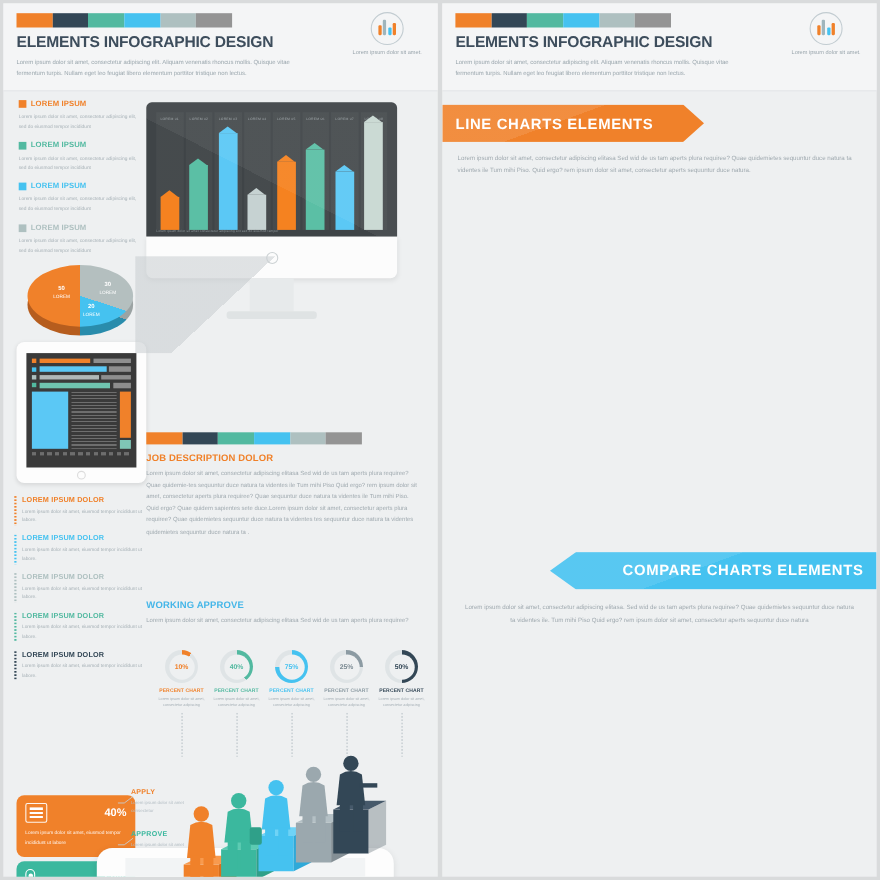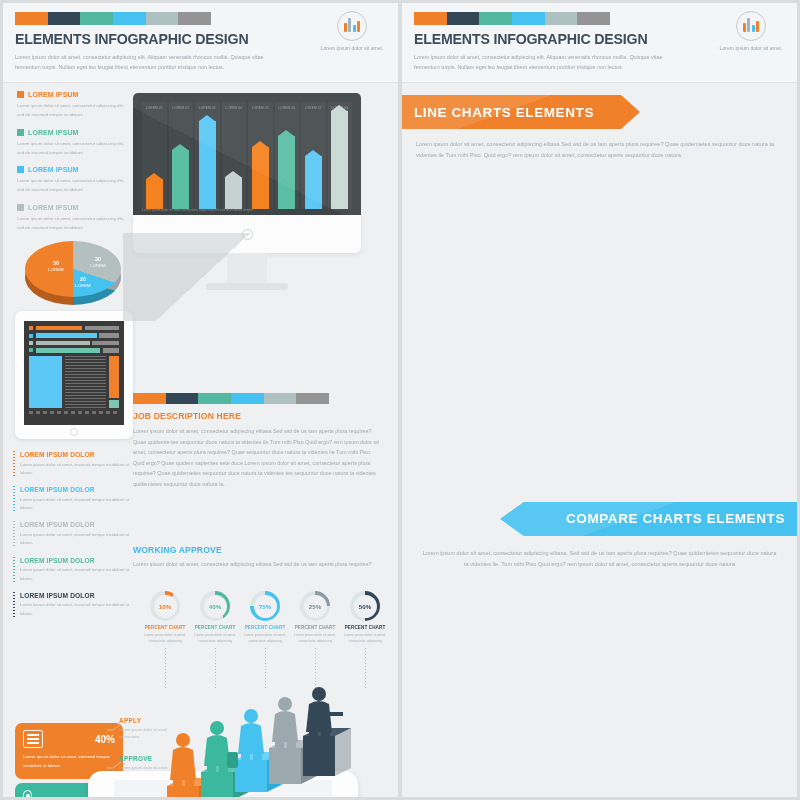--- a/index.html
+++ b/index.html
@@ -388,21 +388,21 @@
 
       <div class="jd">
         <div class="jd-sw">
           <i style="background:#F0812A"></i>
             <i style="background:#334756"></i>
             <i style="background:#52B9A0"></i>
             <i style="background:#45C2F0"></i>
             <i style="background:#AEC0C0"></i>
             <i style="background:#949494"></i>
         </div>
-        <h3>JOB DESCRIPTION HERE</h3>
+        <h3>JOB DESCRIPTION DOLOR</h3>
         <p>Lorem ipsum dolor sit amet, consectetur adipiscing elitasa Sed wid de us tam aperts plura requiree? Quae quidemie-tes sequuntur duce natura ta videntes ile Tum mihi Piso Quid ergo? rem ipsum dolor sit amet, consectetur aperts plura requiree? Quae sequuntur duce natura ta videntes ile Tum mihi Piso. Quid ergo? Quae quidem sapientes sete duce.Lorem ipsum dolor sit amet, consectetur aperts plura requiree? Quae quidemietes sequuntur duce natura ta videntes tes sequuntur duce natura ta videntes quidemietes sequuntur duce natura ta .</p>
       </div>
 
       <div class="tw">
         <h3>WORKING APPROVE</h3>
         <p>Lorem ipsum dolor sit amet, consectetur adipiscing elitasa Sed wid de us tam aperts plura requiree?</p>
       </div>
 
       <div class="rings">
         <div class="ring-item">

